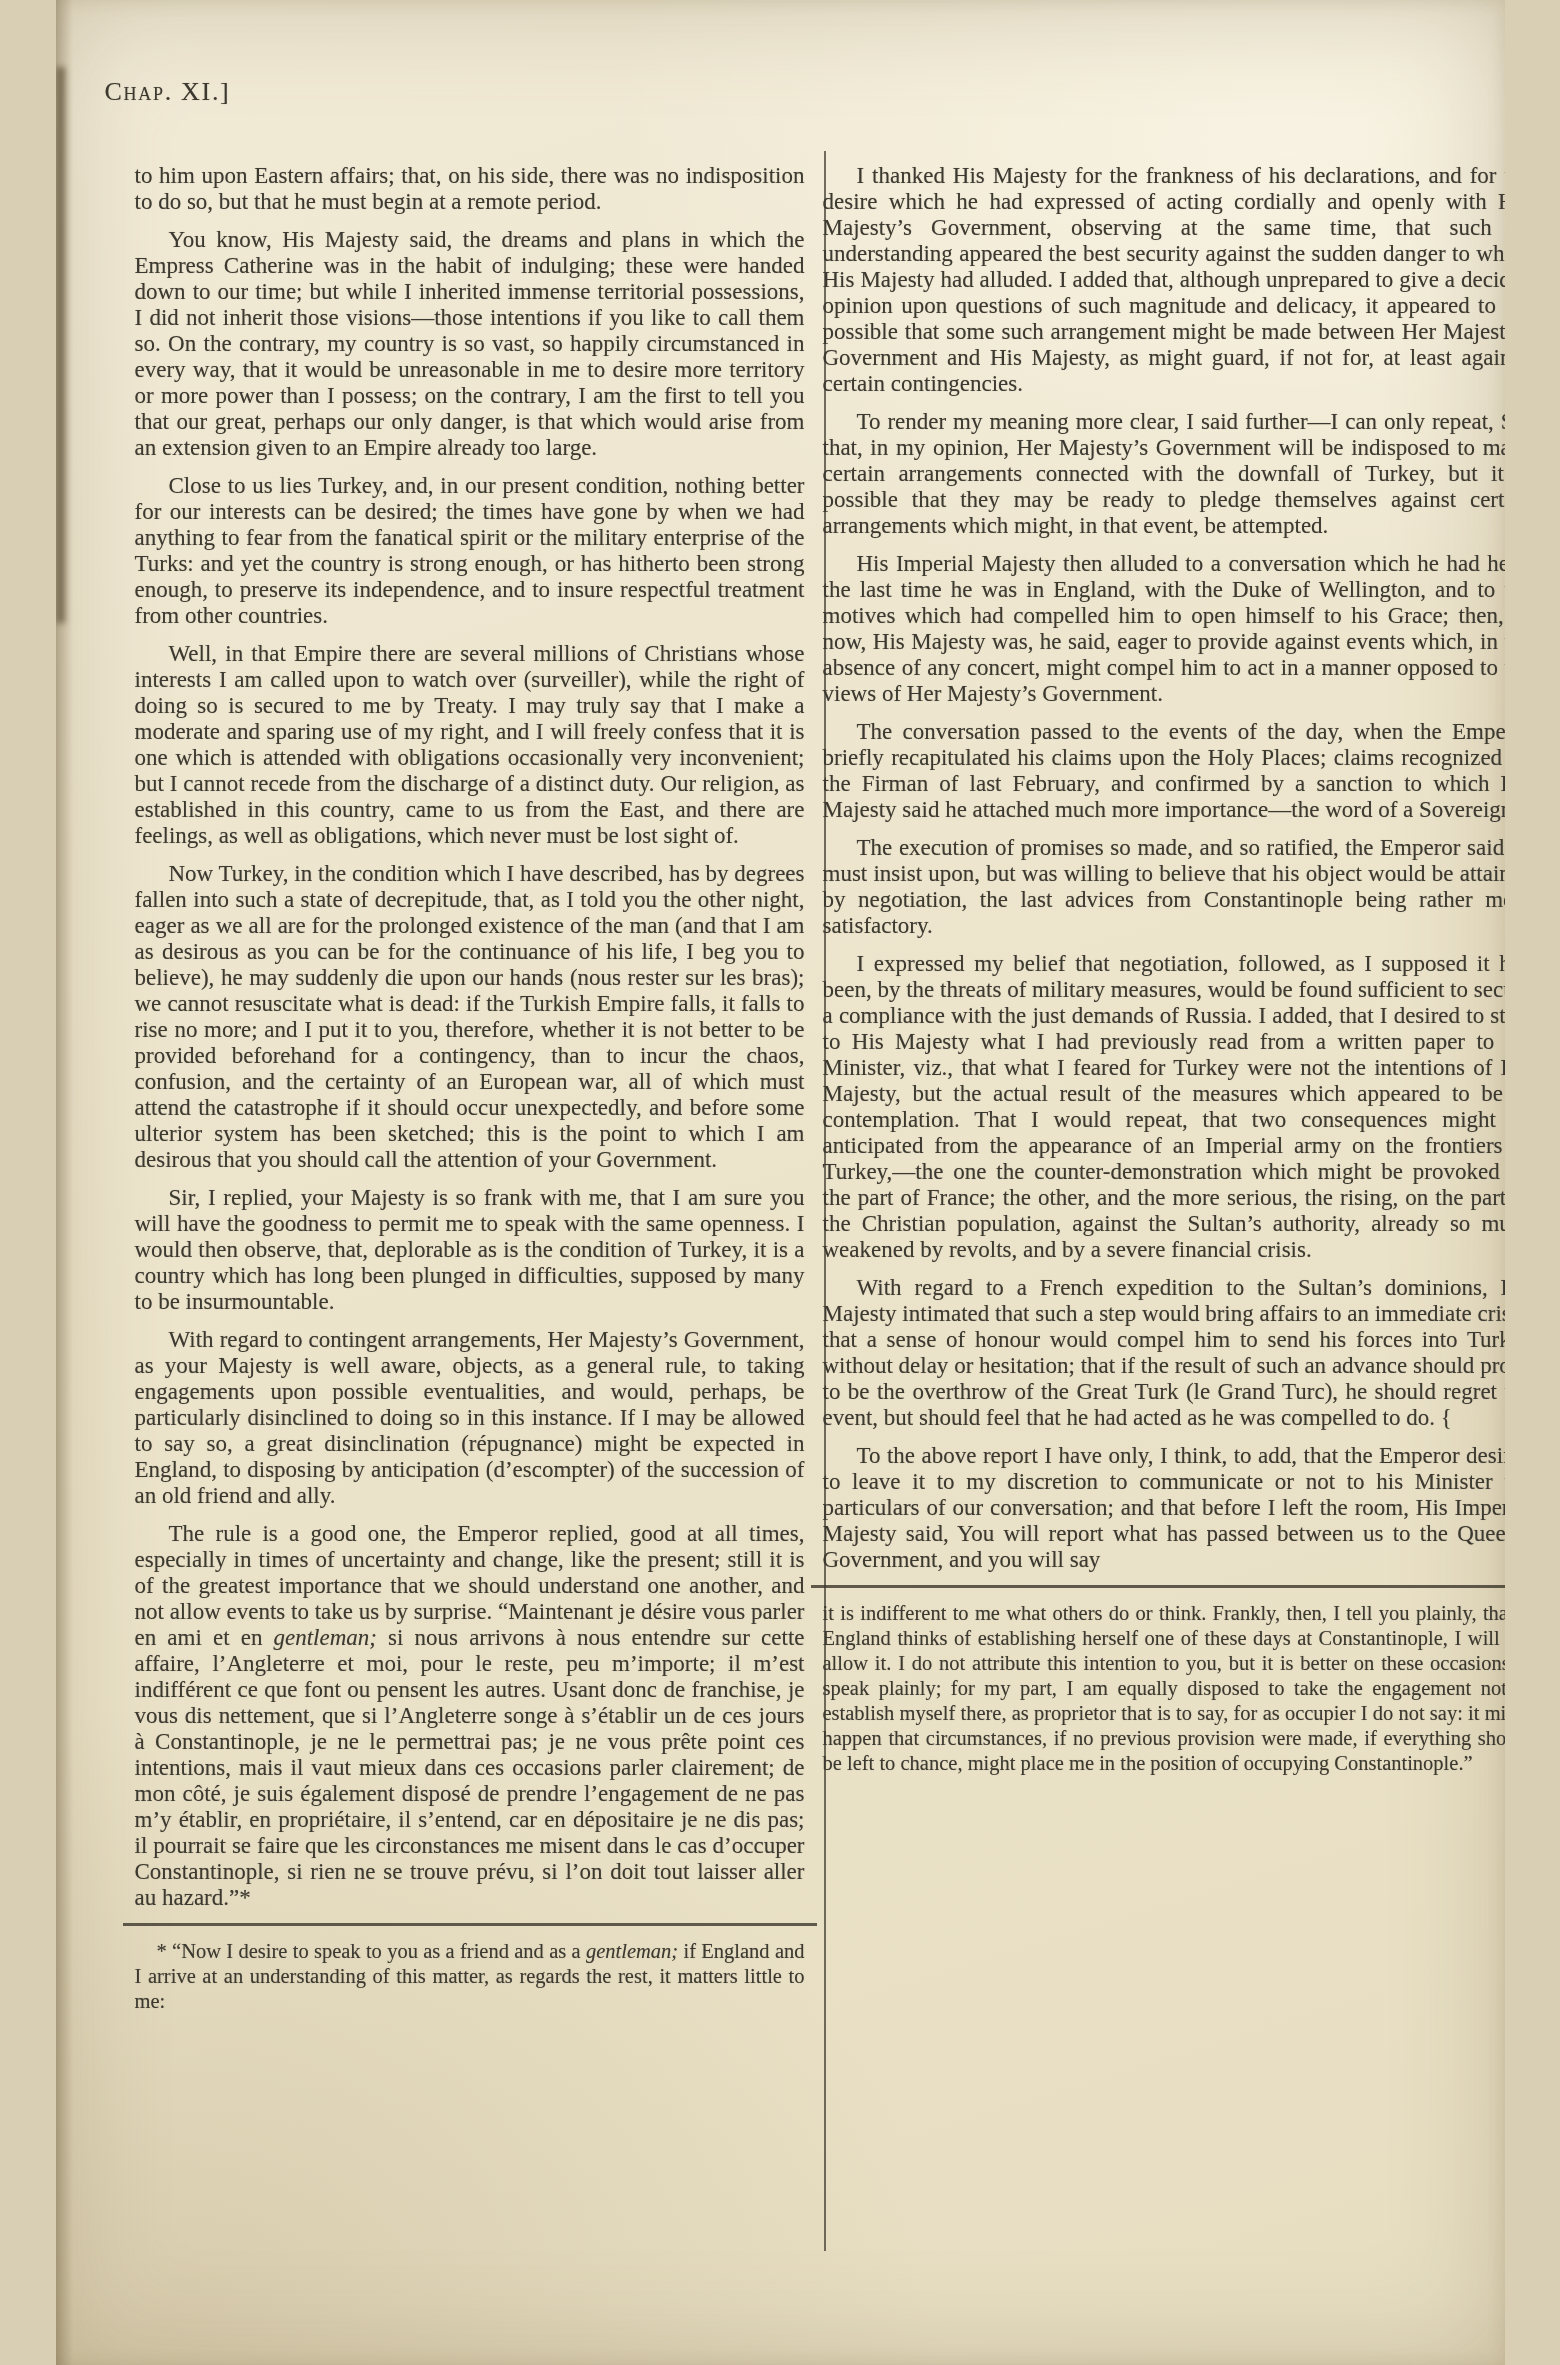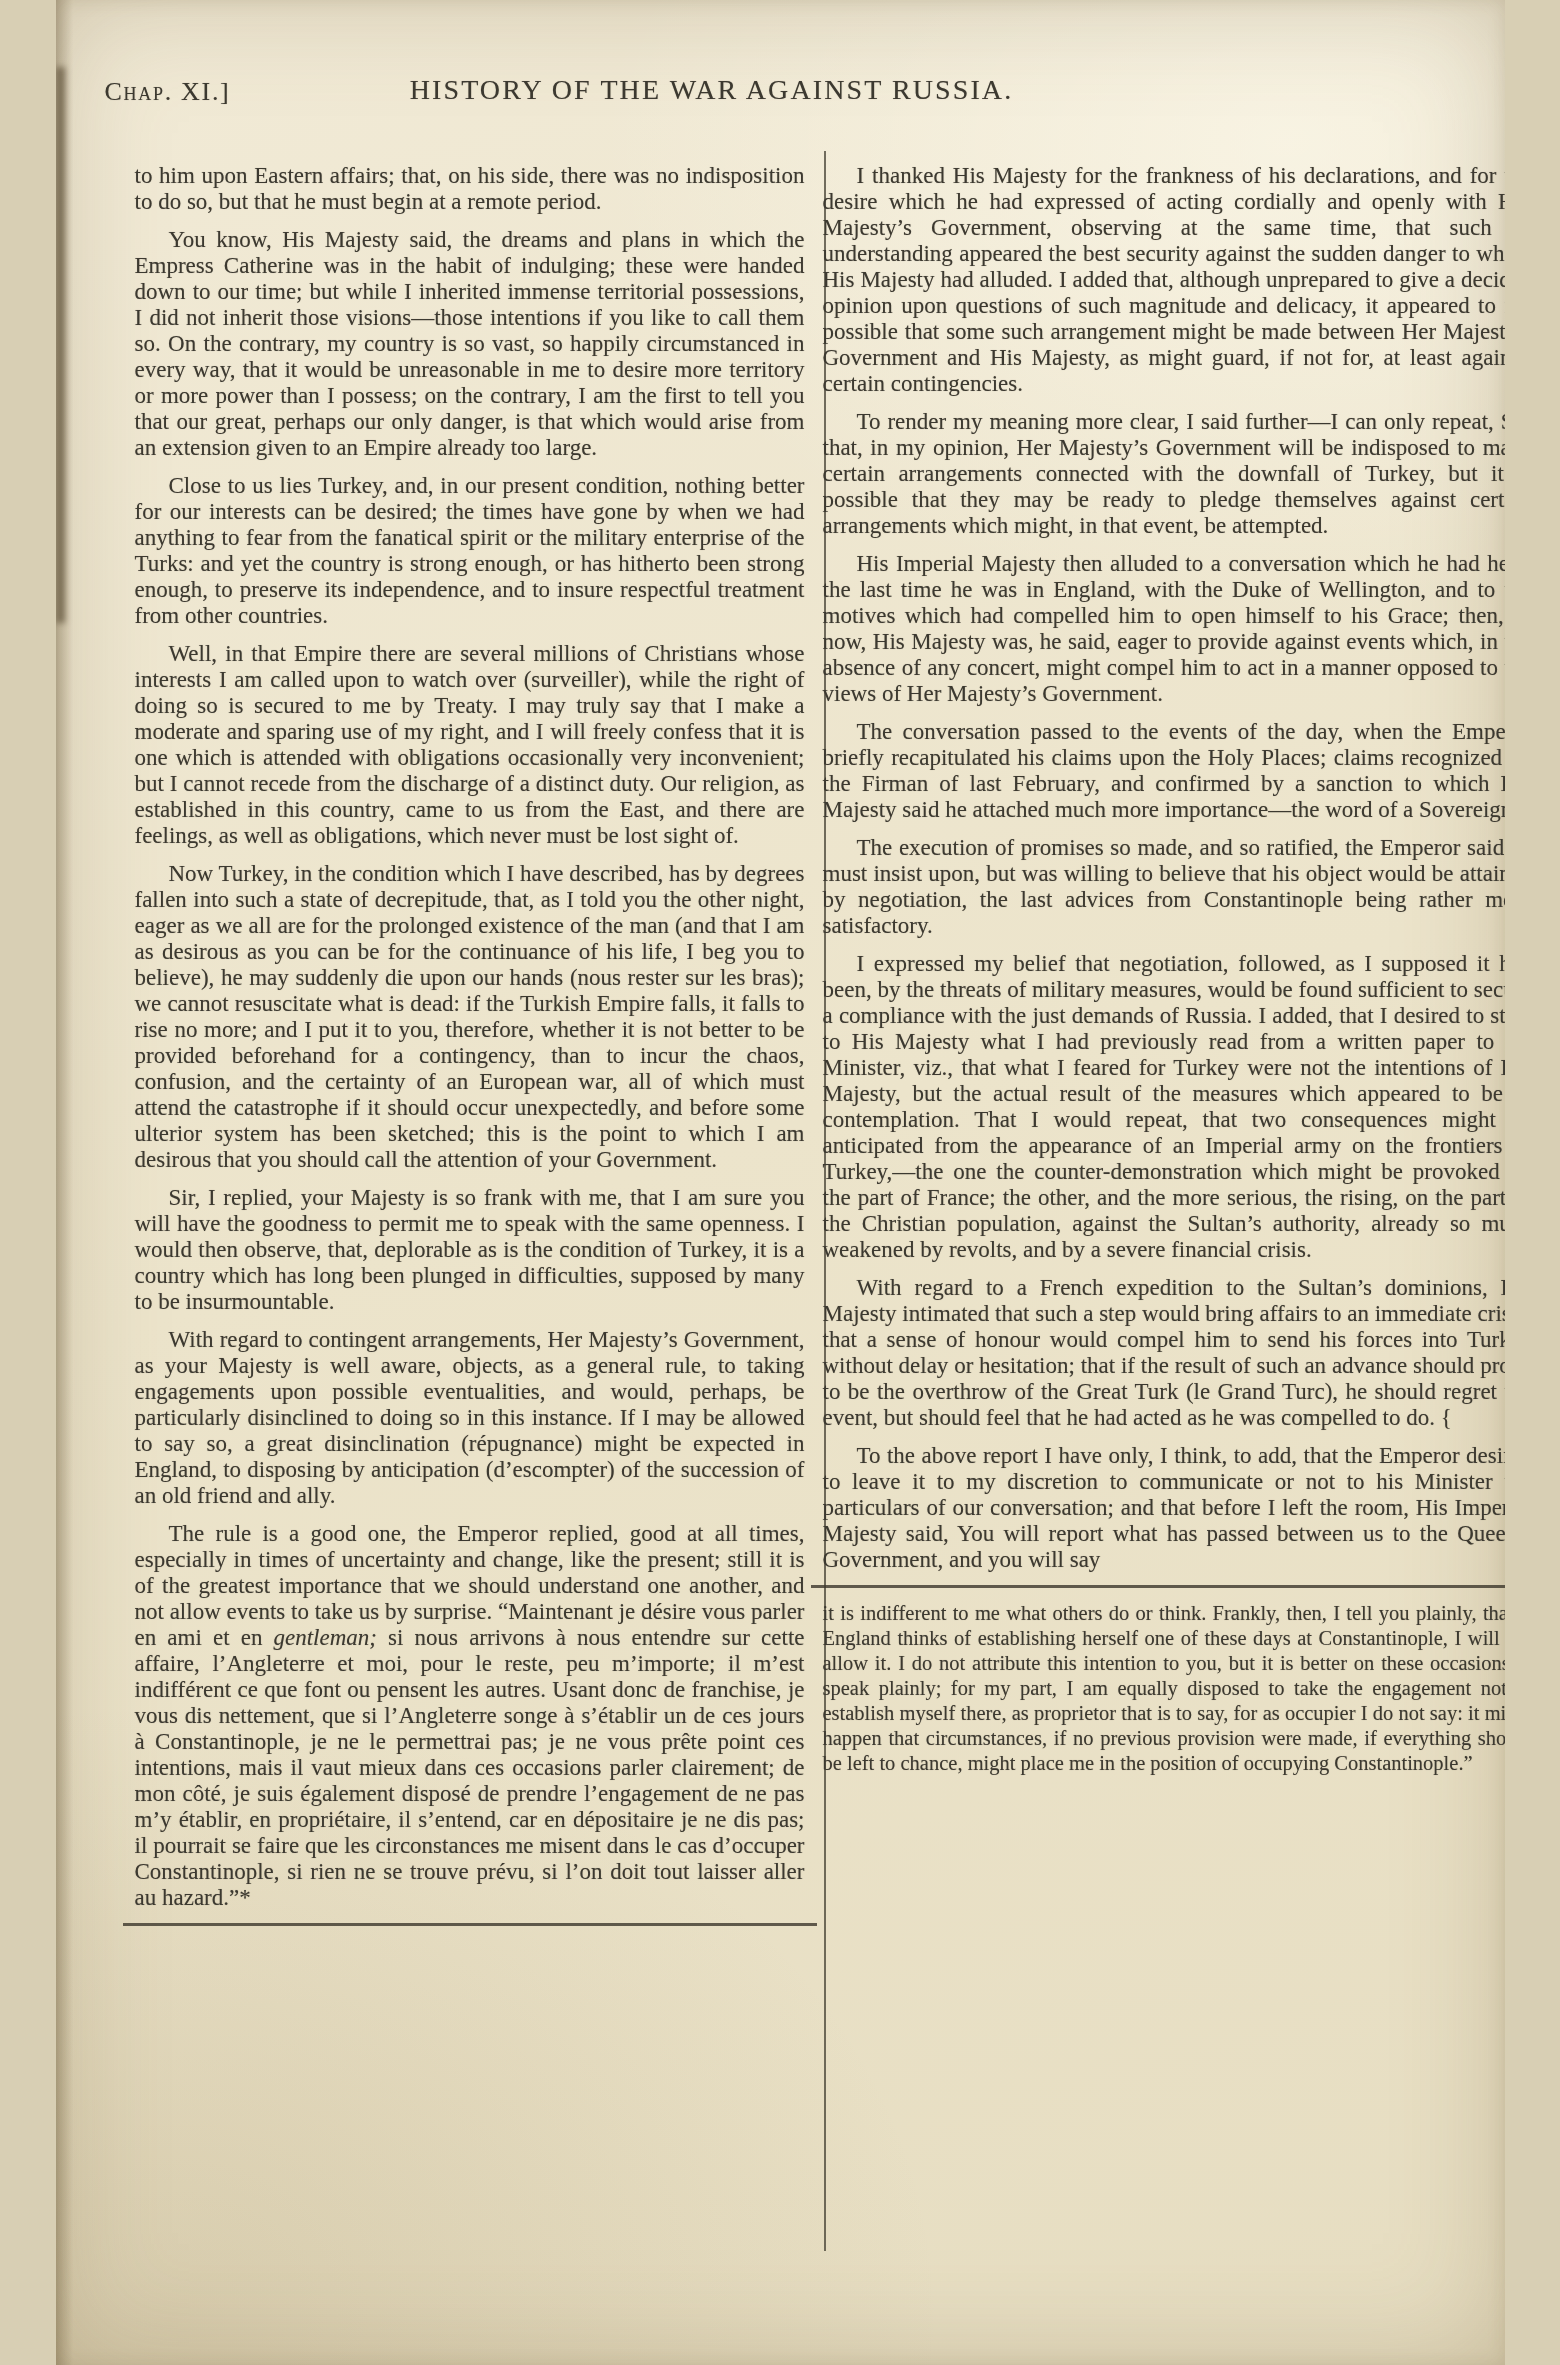--- a/index.html
+++ b/index.html
@@ -64,35 +64,37 @@
   }
 </style>
 </head>
 <body>
 
 <div class="page">
   <div class="edge-shadow"></div>
   <div class="speck"></div>
 
   <span class="chap">Chap. XI.]</span>
-  <span class="title">HISTORY OF THE WAR AGAINST RUSSIA.</span>
   <span class="pagenum">117</span>
 
   <div class="col left">
     <div>
         <p class="para"><span>to him upon Eastern affairs; that, on his side, there was no indisposition to do so, but that he must begin at a remote period.</span></p>
         <p class="para indent"><span>You know, His Majesty said, the dreams and plans in which the Empress Catherine was in the habit of indulging; these were handed down to our time; but while I inherited immense territorial possessions, I did not inherit those visions—those intentions if you like to call them so. On the contrary, my country is so vast, so happily circumstanced in every way, that it would be unreasonable in me to desire more territory or more power than I possess; on the contrary, I am the first to tell you that our great, perhaps our only danger, is that which would arise from an extension given to an Empire already too large.</span></p>
         <p class="para indent"><span>Close to us lies Turkey, and, in our present condition, nothing better for our interests can be desired; the times have gone by when we had anything to fear from the fanatical spirit or the military enterprise of the Turks: and yet the country is strong enough, or has hitherto been strong enough, to preserve its independence, and to insure respectful treatment from other countries.</span></p>
         <p class="para indent"><span>Well, in that Empire there are several millions of Christians whose interests I am called upon to watch over (surveiller), while the right of doing so is secured to me by Treaty.  I may truly say that I make a moderate and sparing use of my right, and I will freely confess that it is one which is attended with obligations occasionally very inconvenient; but I cannot recede from the discharge of a distinct duty.  Our religion, as established in this country, came to us from the East, and there are feelings, as well as obligations, which never must be lost sight of.</span></p>
         <p class="para indent"><span>Now Turkey, in the condition which I have described, has by degrees fallen into such a state of decrepitude, that, as I told you the other night, eager as we all are for the prolonged existence of the man (and that I am as desirous as you can be for the continuance of his life, I beg you to believe), he may suddenly die upon our hands (nous rester sur les bras); we cannot resuscitate what is dead: if the Turkish Empire falls, it falls to rise no more; and I put it to you, therefore, whether it is not better to be provided beforehand for a contingency, than to incur the chaos, confusion, and the certainty of an European war, all of which must attend the catastrophe if it should occur unexpectedly, and before some ulterior system has been sketched; this is the point to which I am desirous that you should call the attention of your Government.</span></p>
         <p class="para indent"><span>Sir, I replied, your Majesty is so frank with me, that I am sure you will have the goodness to permit me to speak with the same openness.  I would then observe, that, deplorable as is the condition of Turkey, it is a country which has long been plunged in difficulties, supposed by many to be insurmountable.</span></p>
         <p class="para indent"><span>With regard to contingent arrangements, Her Majesty’s Government, as your Majesty is well aware, objects, as a general rule, to taking engagements upon possible eventualities, and would, perhaps, be particularly disinclined to doing so in this instance.  If I may be allowed to say so, a great disinclination (répugnance) might be expected in England, to disposing by anticipation (d’escompter) of the succession of an old friend and ally.</span></p>
         <p class="para indent"><span>The rule is a good one, the Emperor replied, good at all times, especially in times of uncertainty and change, like the present; still it is of the greatest importance that we should understand one another, and not allow events to take us by surprise.  “Maintenant je désire vous parler en ami et en </span><span class="it">gentleman;</span><span> si nous arrivons à nous entendre sur cette affaire, l’Angleterre et moi, pour le reste, peu m’importe; il m’est indifférent ce que font ou pensent les autres.  Usant donc de franchise, je vous dis nettement, que si l’Angleterre songe à s’établir un de ces jours à Constantinople, je ne le permettrai pas; je ne vous prête point ces intentions, mais il vaut mieux dans ces occasions parler clairement; de mon côté, je suis également disposé de prendre l’engagement de ne pas m’y établir, en propriétaire, il s’entend, car en dépositaire je ne dis pas; il pourrait se faire que les circonstances me misent dans le cas d’occuper Constantinople, si rien ne se trouve prévu, si l’on doit tout laisser aller au hazard.”*</span></p>
       </div>
     <div class="fn-rule"></div>
+    <div class="footnote">
+        <p class="para indent"><span>* “Now I desire to speak to you as a friend and as a </span><span class="it">gentleman;</span><span> if England and I arrive at an understanding of this matter, as regards the rest, it matters little to me:</span></p>
+      </div>
   </div>
 
   <div class="divider"></div>
 
   <div class="col right">
     <div>
         <p class="para indent"><span>I thanked His Majesty for the frankness of his declarations, and for the desire which he had expressed of acting cordially and openly with Her Majesty’s Government, observing at the same time, that such an understanding appeared the best security against the sudden danger to which His Majesty had alluded.  I added that, although unprepared to give a decided opinion upon questions of such magnitude and delicacy, it appeared to me possible that some such arrangement might be made between Her Majesty’s Government and His Majesty, as might guard, if not for, at least against, certain contingencies.</span></p>
         <p class="para indent"><span>To render my meaning more clear, I said further—I can only repeat, Sir, that, in my opinion, Her Majesty’s Government will be indisposed to make certain arrangements connected with the downfall of Turkey, but it is possible that they may be ready to pledge themselves against certain arrangements which might, in that event, be attempted.</span></p>
         <p class="para indent"><span>His Imperial Majesty then alluded to a conversation which he had held, the last time he was in England, with the Duke of Wellington, and to the motives which had compelled him to open himself to his Grace; then, as now, His Majesty was, he said, eager to provide against events which, in the absence of any concert, might compel him to act in a manner opposed to the views of Her Majesty’s Government.</span></p>
         <p class="para indent"><span>The conversation passed to the events of the day, when the Emperor briefly recapitulated his claims upon the Holy Places; claims recognized by the Firman of last February, and confirmed by a sanction to which His Majesty said he attached much more importance—the word of a Sovereign.</span></p>

